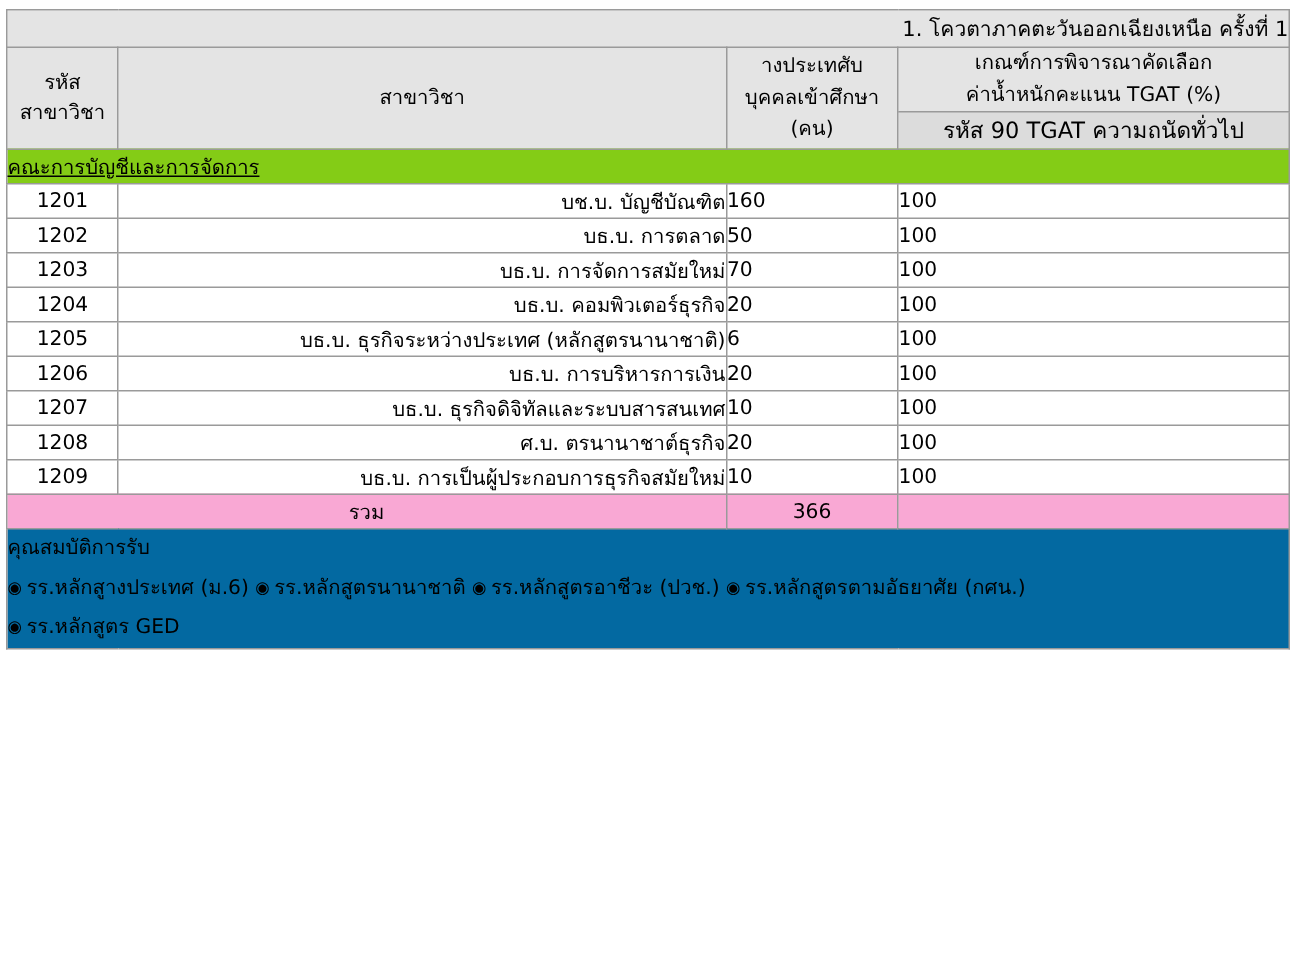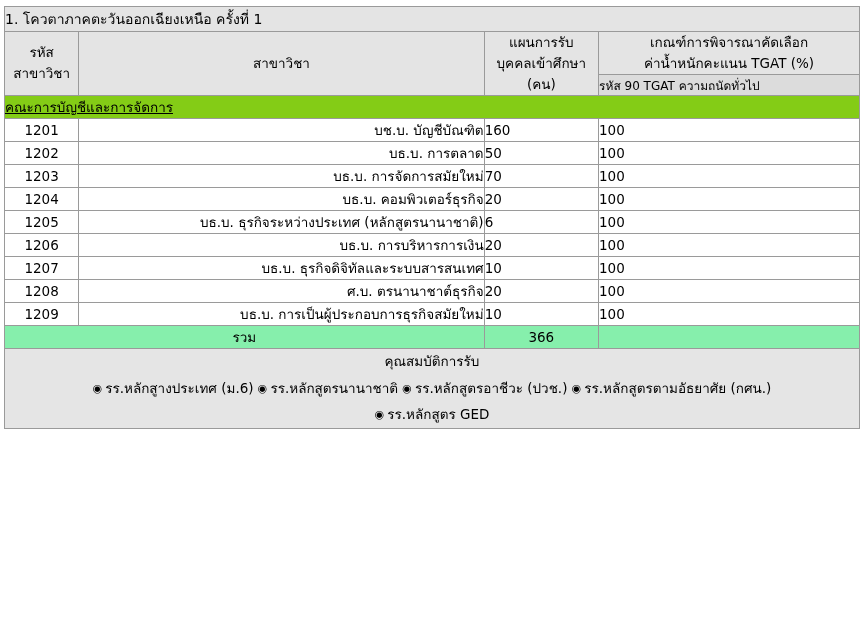--- a/index.html
+++ b/index.html
@@ -27,38 +27,38 @@
     margin: 0 auto;
     table-layout: fixed;
   }
   table.main td, table.main th {
     border: 1px solid #9a9a9a;
     padding: 0;
     vertical-align: middle;
   }
   .title-cell {
     background: #e4e4e4;
-    text-align: left;
+    text-align: right;
     padding: 6px 8px 6px 10px;
     font-size: 14px;
     font-weight: normal;
     height: 24px;
   }
   .hdr {
     background: #e4e4e4;
     text-align: center;
     font-size: 13.5px;
     font-weight: normal;
     padding: 4px 4px;
     line-height: 1.55;
   }
   .hdr-sub {
     background: #dcdcdc;
-    text-align: left;
-    font-size: 12px;
+    text-align: center;
+    font-size: 15px;
     padding: 5px 4px;
   }
   .group-row td {
     background: #84cc16;
     text-align: left;
     padding: 7px 8px 7px 10px;
     font-size: 13.5px;
     text-decoration: underline;
   }
   .code-cell {
@@ -72,35 +72,35 @@
     padding: 7px 8px 7px 12px;
     font-size: 13.5px;
     margin-top: 36px;
   }
   .num-cell {
     text-align: left;
     padding: 7px 2px;
     font-size: 13.5px;
   }
   .total-row td {
-    background: #86efac;
+    background: #f9a8d4;
     text-align: center;
     padding: 7px 2px;
     font-size: 13.5px;
   }
   .total-label {
     text-align: center;
     font-size: 13.5px;
   }
   .footer-cell {
-    text-align: center;
+    text-align: left;
     padding: 8px 8px 10px 10px;
     font-size: 13.5px;
     line-height: 1.9;
-    background: #e5e5e5;
+    background: #0369a1;
   }
   .footer-title {
     display: block;
     margin-bottom: 2px;
   }
   .footer-line {
     display: block;
   }
   .bullet {
     font-size: 11px;
@@ -124,21 +124,21 @@
       <tr>
         <td class="title-cell" colspan="4">1. โควตาภาคตะวันออกเฉียงเหนือ ครั้งที่ 1</td>
       </tr>
       <tr>
         <td class="hdr" rowspan="2">
           <div>รหัส</div>
           <div>สาขาวิชา</div>
         </td>
         <td class="hdr" rowspan="2">สาขาวิชา</td>
         <td class="hdr" rowspan="2">
-          <div>แผนการรับ</div>
+          <div>างประเทศับ</div>
           <div>บุคคลเข้าศึกษา</div>
           <div>(คน)</div>
         </td>
         <td class="hdr">
           <div>เกณฑ์การพิจารณาคัดเลือก</div>
           <div>ค่าน้ำหนักคะแนน TGAT (%)</div>
         </td>
       </tr>
       <tr>
         <td class="hdr-sub">รหัส 90 TGAT ความถนัดทั่วไป</td>

